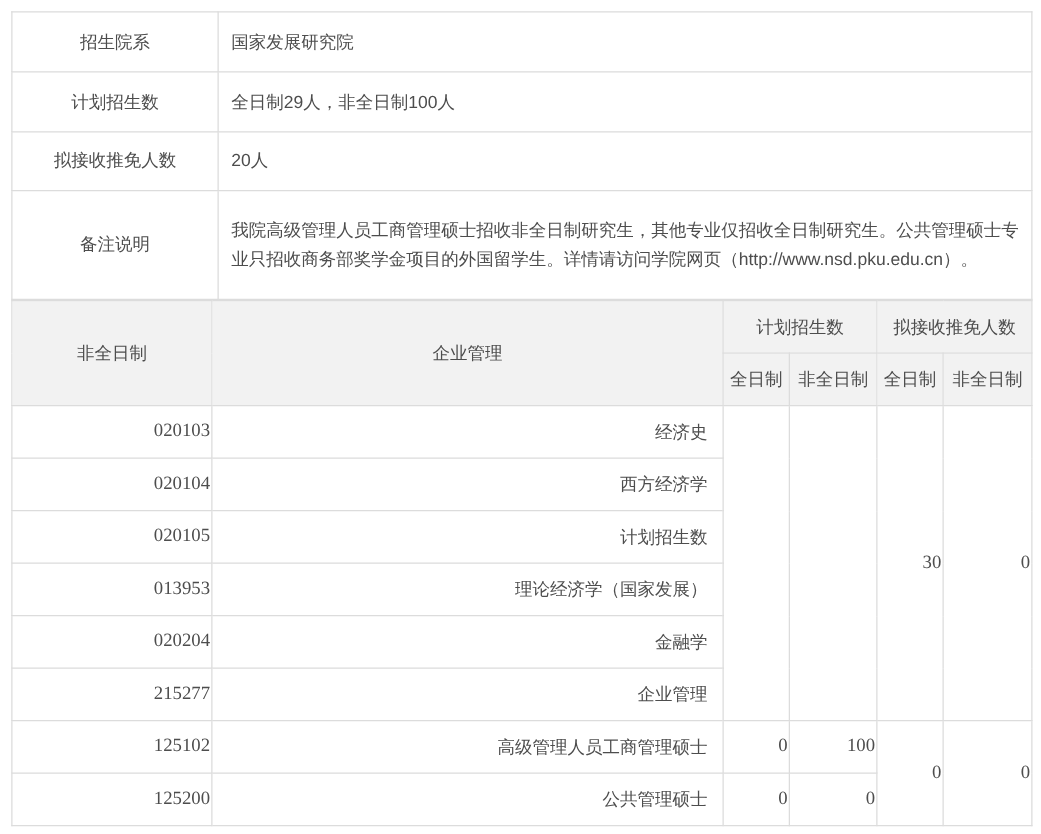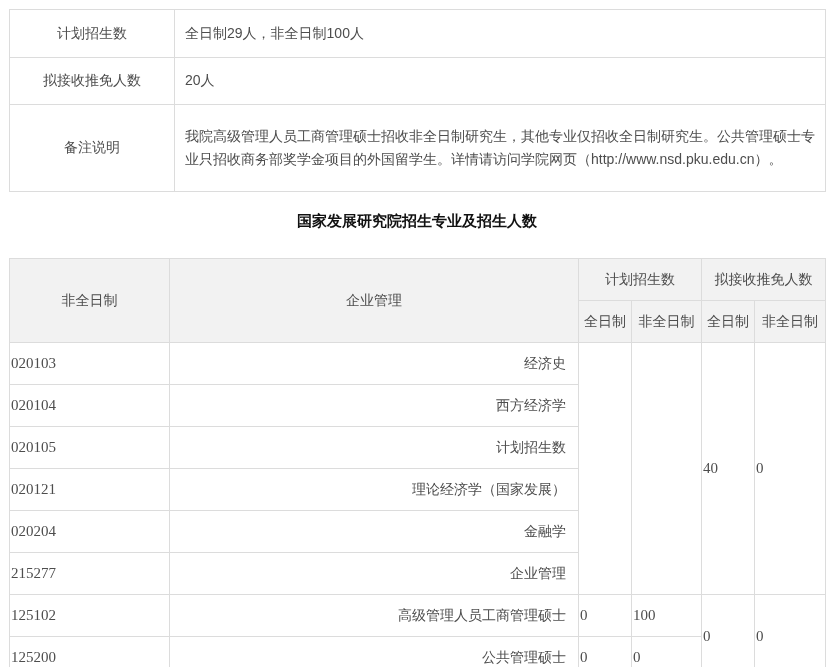--- a/index.html
+++ b/index.html
@@ -39,52 +39,55 @@
 
   
   .majors-table th{
     background:#f2f2f2;
     text-align:center;
     height:39px;
   }
   .majors-table td{height:39px;background:#ffffff;}
   .majors-table .name{text-align:right;padding:0 12px;}
   .majors-table .num{
-    text-align:left;
+    text-align:right;
     font-family:"Liberation Serif","DejaVu Serif",serif;
     font-size:15px;
   }
 </style>
 </head>
 <body>
 
 <div class="page">
 
   <table class="info-table">
     <colgroup>
         <col style="width:165px">
         <col style="width:651px">
       </colgroup>
     <tbody>
+      <tr class="r1">
+        <th class="label">招生院系</th>
+        <td class="value">国家发展研究院</td>
+      </tr>
       <tr class="r2">
         <th class="label">计划招生数</th>
         <td class="value">全日制29人，非全日制100人</td>
       </tr>
       <tr class="r3">
         <th class="label">拟接收推免人数</th>
         <td class="value">20人</td>
       </tr>
       <tr class="r4">
         <th class="label">备注说明</th>
         <td class="value">我院高级管理人员工商管理硕士招收非全日制研究生，其他专业仅招收全日制研究生。公共管理硕士专业只招收商务部奖学金项目的外国留学生。详情请访问学院网页（http://www.nsd.pku.edu.cn）。</td>
       </tr>
     </tbody>
   </table>
 
-  <div class="section-title">国家发展研究院招生专业及招生人数</div>
 
   <table class="majors-table">
     <colgroup>
       <col style="width:160px">
         <col style="width:409px">
       <col style="width:53px">
         <col style="width:70px">
       <col style="width:53px">
         <col style="width:71px">
     </colgroup>
@@ -101,33 +104,33 @@
         <th>全日制</th>
         <th>非全日制</th>
       </tr>
     </thead>
     <tbody>
       <tr>
         <td class="num">020103</td>
         <td class="name">经济史</td>
         <td class="num" rowspan="6"></td>
         <td class="num" rowspan="6"></td>
-        <td class="num" rowspan="6">40</td>
+        <td class="num" rowspan="6">30</td>
         <td class="num" rowspan="6">0</td>
       </tr>
       <tr>
         <td class="num">020104</td>
         <td class="name">西方经济学</td>
       </tr>
       <tr>
         <td class="num">020105</td>
         <td class="name">计划招生数</td>
       </tr>
       <tr>
-        <td class="num">020121</td>
+        <td class="num">013953</td>
         <td class="name">理论经济学（国家发展）</td>
       </tr>
       <tr>
         <td class="num">020204</td>
         <td class="name">金融学</td>
       </tr>
       <tr>
         <td class="num">215277</td>
         <td class="name">企业管理</td>
       </tr>

